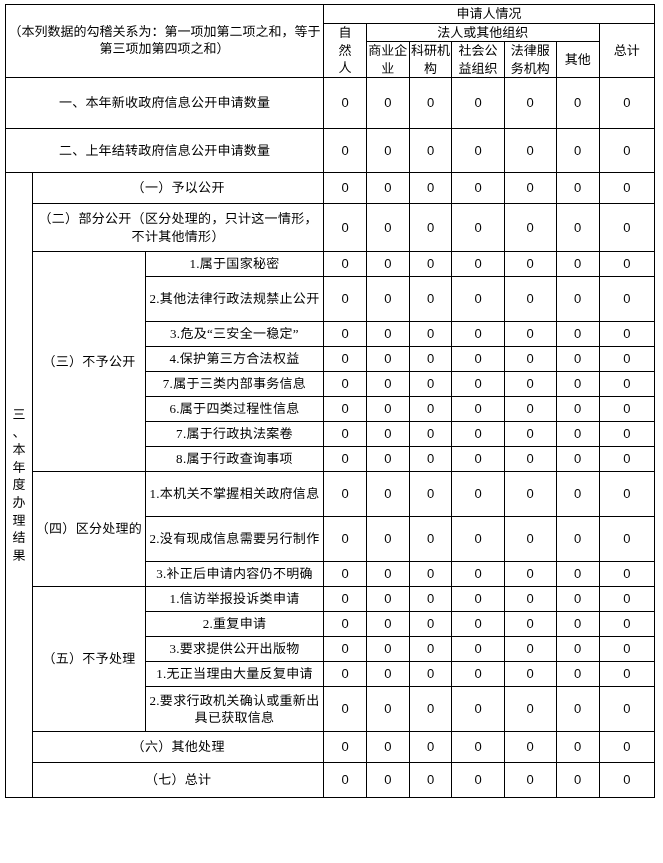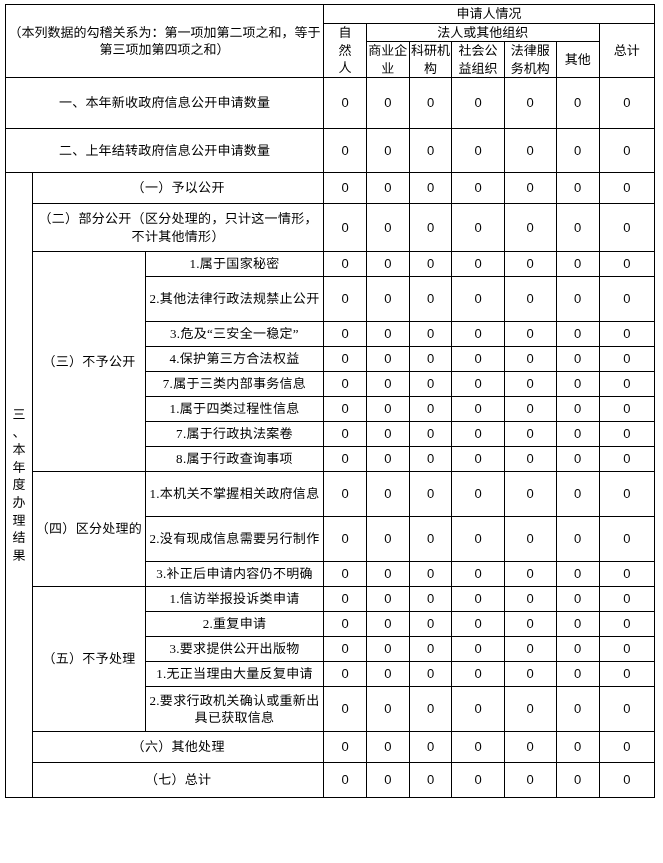--- a/index.html
+++ b/index.html
@@ -38,21 +38,21 @@
     margin: 0;
     font-weight: normal;
     vertical-align: middle;
     text-align: center;
     line-height: 1.35;
     font-size: 13px;
   }
 
   
   .hdr-title {
-    font-family: Liberation Sans, sans-serif;
+    font-family: Liberation Mono, monospace;
     font-size: 13.5px;
     line-height: 1.65;
     text-align: center;
     padding: 4px 10px 10px 10px;
   }
   .hdr-main {
     font-family: "Liberation Sans", "DejaVu Sans", sans-serif;
     font-size: 15px;
   }
   .hdr-sub {
@@ -285,21 +285,21 @@
         <td class="lvl3" style="height:24px;">7.属于三类内部事务信息</td>
         <td class="num">0</td>
         <td class="num">0</td>
         <td class="num">0</td>
         <td class="num">0</td>
         <td class="num">0</td>
         <td class="num">0</td>
         <td class="num">0</td>
       </tr>
       <tr>
-        <td class="lvl3" style="height:24px;">1.属于四类过程性信息</td>
+        <td class="lvl3" style="height:24px;">6.属于四类过程性信息</td>
         <td class="num">0</td>
         <td class="num">0</td>
         <td class="num">0</td>
         <td class="num">0</td>
         <td class="num">0</td>
         <td class="num">0</td>
         <td class="num">0</td>
       </tr>
       <tr>
         <td class="lvl3" style="height:24px;">7.属于行政执法案卷</td>

